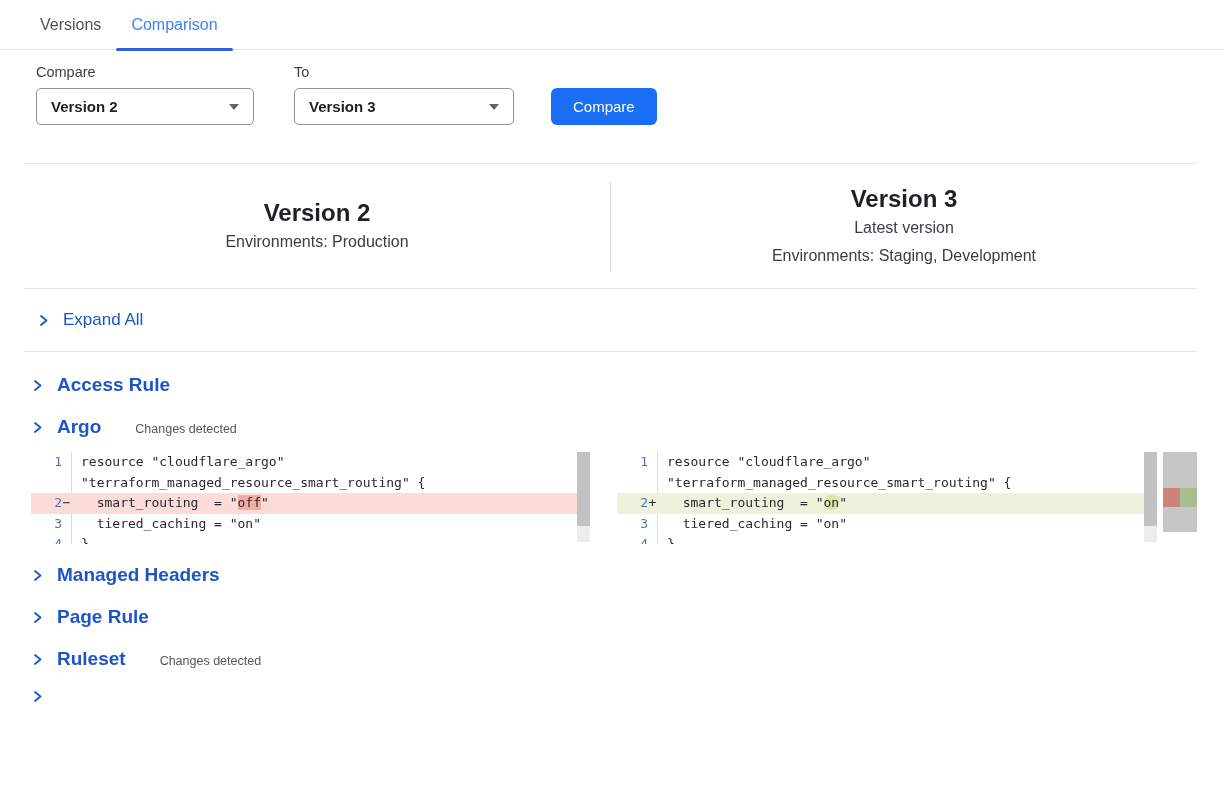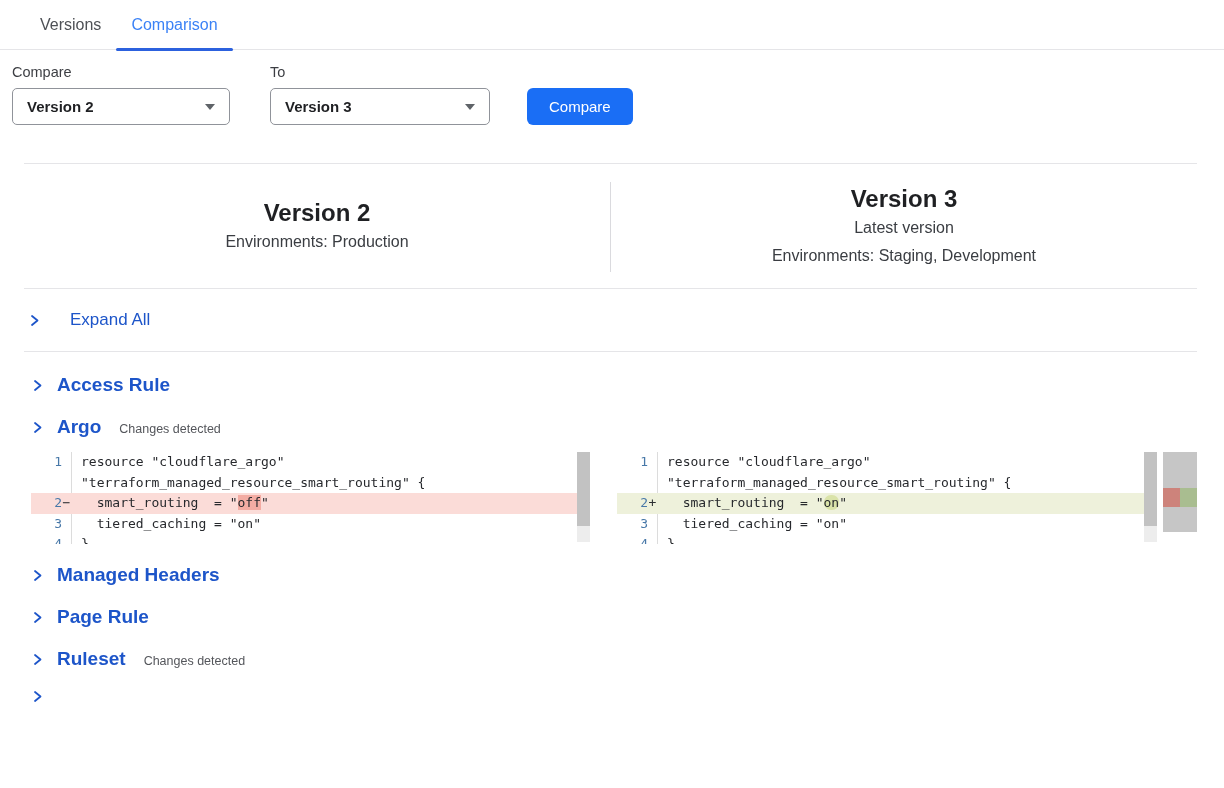--- a/index.html
+++ b/index.html
@@ -13,21 +13,21 @@
   }
   
   .tabs-bar { display:flex; align-items:stretch; height:50px; padding-left:25px;
               border-bottom:1px solid #e5e5e8; }
   .tab { position:relative; display:flex; align-items:center; padding:0 15px;
          font-size:16px; color:#4e5156; cursor:pointer; }
   .tab.active { color:#3b82f6; }
   .tab.active::after { content:""; position:absolute; left:0; right:0; bottom:-2px;
                        height:3px; background:var(--tab-underline); border-radius:2px; }
   
-  .compare-form { display:flex; align-items:flex-end; margin:14px 0 0 12px; }
+  .compare-form { display:flex; align-items:flex-end; margin:14px 0 0 36px; }
   .field { display:flex; flex-direction:column; margin-right:40px; }
   .field-label { font-size:14.5px; color:#3c3e43; margin-bottom:8px; }
   .select { width:218px; height:37px; border:1px solid #90939a; border-radius:5px;
             background:#fff; display:flex; align-items:center; justify-content:space-between;
             padding:0 14px; font-size:15px; font-weight:700; color:#1f2023; cursor:pointer; }
   .field.to .select { width:220px; }
   .caret { width:0; height:0; border-left:5px solid transparent; border-right:5px solid transparent;
            border-top:6px solid #5f6368; }
   .btn { height:37px; padding:0 22px; margin-left:-3px; background:var(--accent); color:#fff;
          font-size:15px; font-family:inherit; border:none; border-radius:6px; cursor:pointer; }
@@ -35,29 +35,29 @@
   .divider { height:1px; background:#e5e5e8; width:1173px; margin-left:24px; }
   .divider.after-form { margin-top:38px; }
   
   .versions-header { display:flex; width:1173px; margin-left:24px; min-height:124px; }
   .vh-col { flex:1; display:flex; flex-direction:column; align-items:center;
             justify-content:center; text-align:center; padding:12px 0; }
   .vh-divider { width:1px; background:#dadade; margin:18px 0 16px; }
   .vh-title { font-size:24px; font-weight:600; color:#1f2023; line-height:1.3; }
   .vh-sub { font-size:16px; color:#3a3d42; line-height:1.72; }
   
-  .expand-row { display:flex; align-items:center; gap:29px; padding:21px 0 21px 28px;
+  .expand-row { display:flex; align-items:center; gap:13px; padding:21px 0 21px 37px;
                 color:var(--link); cursor:pointer; }
   .expand-label { font-size:17px; }
   
   .sections { margin-top:12px; }
   .section-row { display:flex; align-items:center; gap:13px; padding:10px 0 10px 31px;
                  color:var(--link); cursor:pointer; }
   .section-title { font-size:19px;font-weight:bold; }
-  .section-badge { font-size:12.5px; color:#54565b; margin-left:5px; position:relative; top:2px; }
+  .section-badge { font-size:12.5px; color:#54565b; margin-left:21px; position:relative; top:2px; }
   .chev-icon { flex:0 0 auto; display:block; }
   
   .diff-block { display:flex; margin:4px 0 10px 31px; height:92px; }
   .diff-wrap { position:relative; overflow:hidden; height:92px; background:#fff; }
   .diff-wrap.left { width:559px; }
   .diff-wrap.right { width:540px; margin-left:27px; }
   .diff-code { margin-right:13px; }
   .code-row { display:flex; height:20.5px; line-height:20.5px;
               font-family:"DejaVu Sans Mono", monospace; font-size:13px; }
   .gutter { flex:0 0 41px; width:41px; display:flex; justify-content:flex-end;

